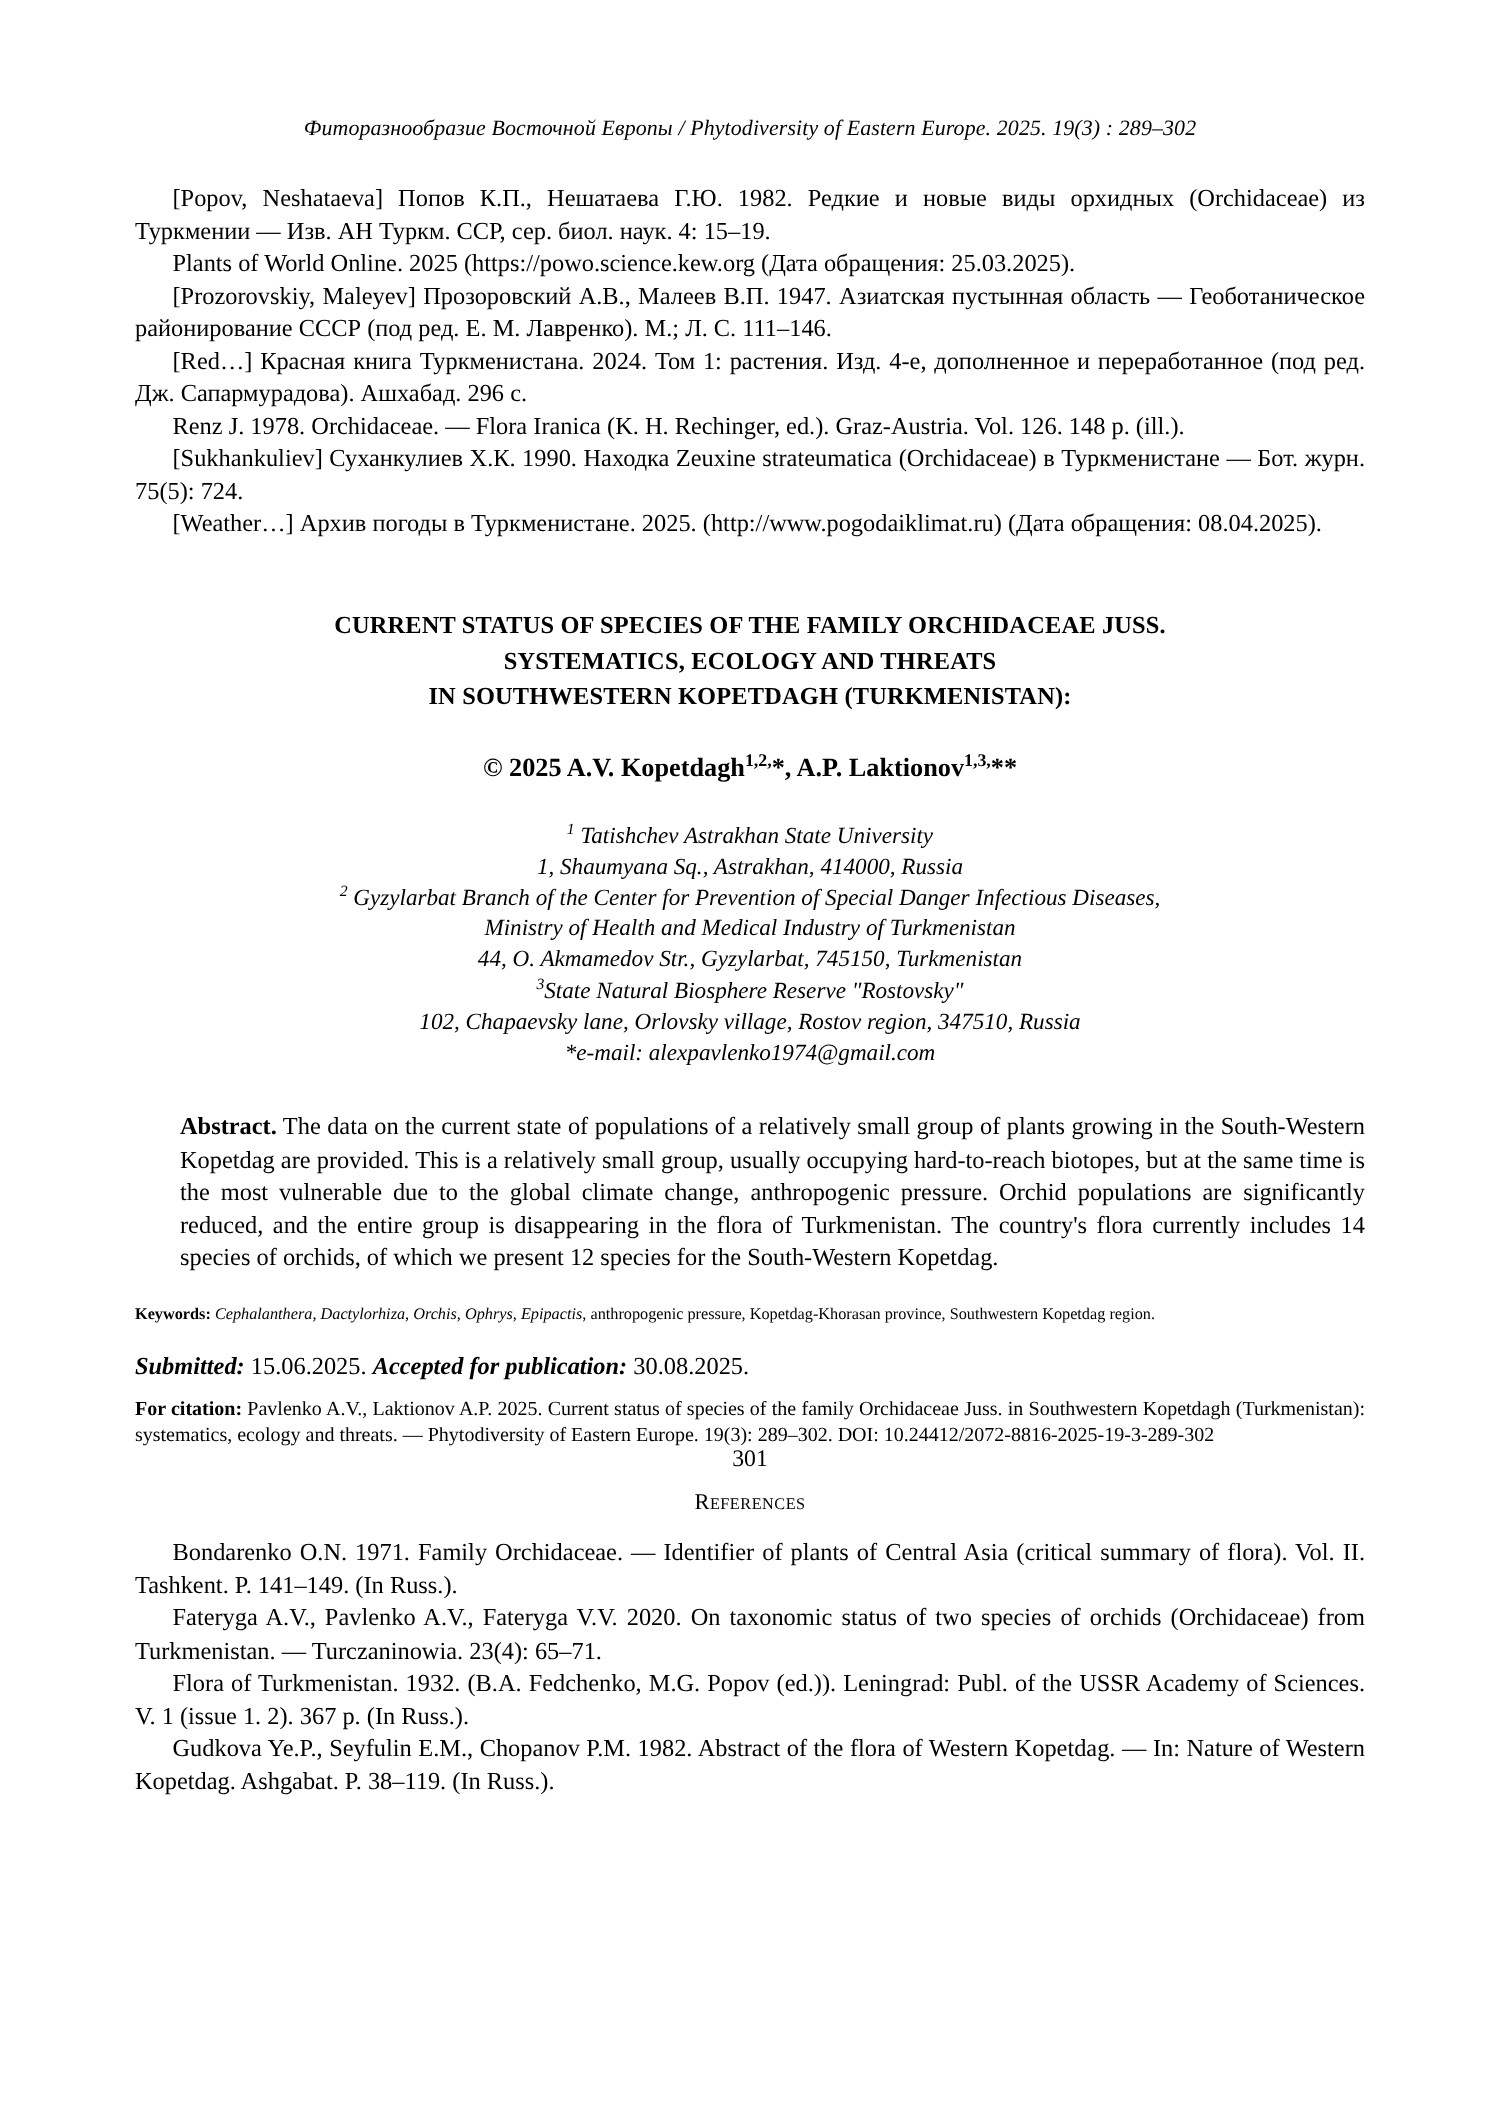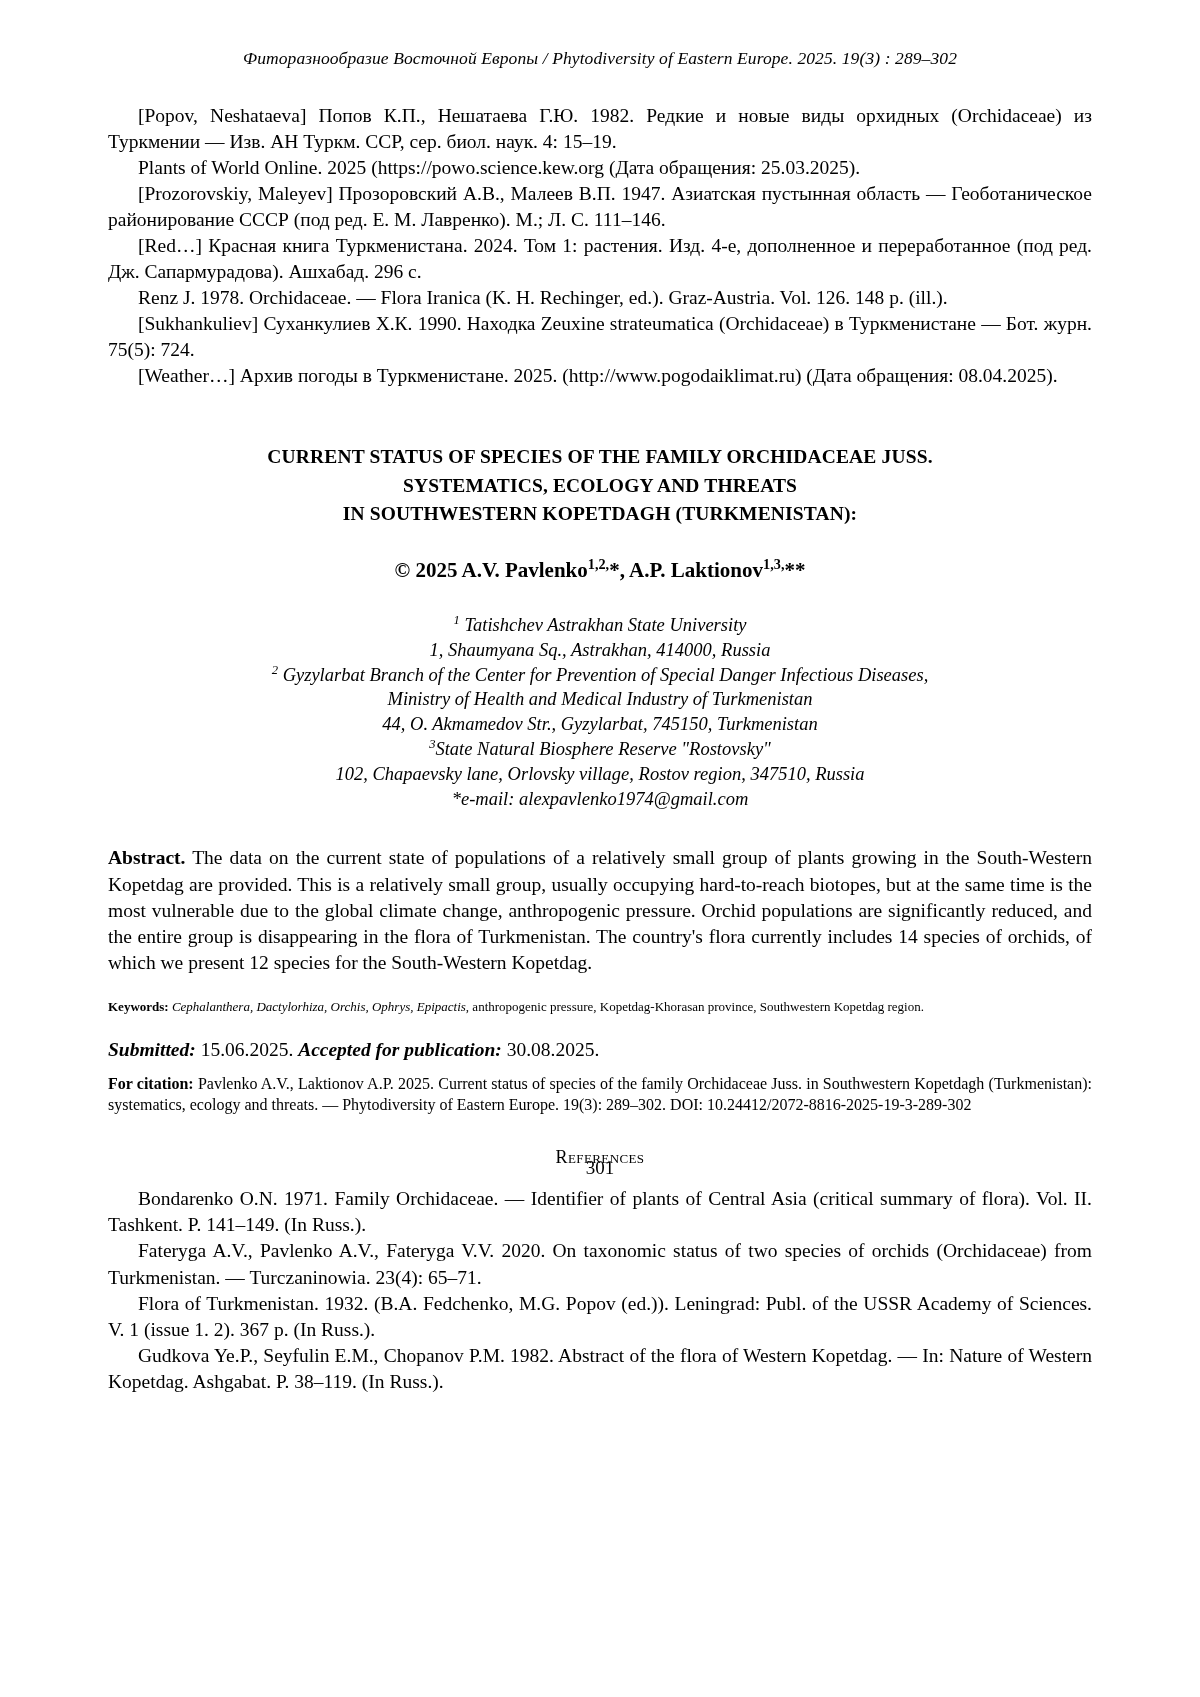--- a/index.html
+++ b/index.html
@@ -11,21 +11,21 @@
     width: 1200px;
     height: 1697px;
     font-family: "Liberation Serif", serif;
     color: #000000;
     position: relative;
   }
   .page {
     width: 1200px;
     height: 1223px;
     box-sizing: border-box;
-    padding: 48px 108px 40px 108px;
+    padding: 92px 108px 40px 108px;
     position: relative;
   }
   .running-head {
     text-align: center;
     font-style: italic;
     font-size: 17.5px;
     letter-spacing: 0.1px;
     margin-bottom: 34px;
   }
   .ref-block {
@@ -64,20 +64,21 @@
   sup {
     font-size: 0.68em;
     vertical-align: super;
     line-height: 0;
   }
   .abstract {
     margin-top: 34px;
     font-size: 19.5px;
     line-height: 1.34;
     text-align: justify;
+    margin-left: 36px;
   }
   .abstract .lead { font-weight: bold; }
   .keywords {
     margin-top: 22px;
     font-size: 13px;
     line-height: 1.34;
     text-align: justify;
   }
   .keywords .lead { font-weight: bold; }
   .keywords .it { font-style: italic; }
@@ -137,21 +138,21 @@
     <p>[Weather…] Архив погоды в Туркменистане. 2025. (http://www.pogodaiklimat.ru) (Дата обращения: 08.04.2025).</p>
   </div>
 
   <div class="title-block">
     <div>CURRENT STATUS OF SPECIES OF THE FAMILY ORCHIDACEAE JUSS.</div>
     <div>SYSTEMATICS, ECOLOGY AND THREATS</div>
     <div>IN SOUTHWESTERN KOPETDAGH (TURKMENISTAN):</div>
   </div>
 
   <div class="authors">
-    <span>© 2025 </span><span>A.V. Pavlenko</span><sup>1,2,</sup><span>*</span><span>, </span><span>A.P. Laktionov</span><sup>1,3,</sup><span>**</span>
+    <span>© 2025 </span><span>A.V. Kopetdagh</span><sup>1,2,</sup><span>*</span><span>, </span><span>A.P. Laktionov</span><sup>1,3,</sup><span>**</span>
   </div>
 
   <div class="affil">
     <span class="line"><sup>1</sup><span> Tatishchev Astrakhan State University</span></span>
     <span class="line"><sup></sup><span>1, Shaumyana Sq., Astrakhan, 414000, Russia</span></span>
     <span class="line"><sup>2</sup><span> Gyzylarbat Branch of the Center for Prevention of Special Danger Infectious Diseases,</span></span>
     <span class="line"><sup></sup><span>Ministry of Health and Medical Industry of Turkmenistan</span></span>
     <span class="line"><sup></sup><span>44, O. Akmamedov Str., Gyzylarbat, 745150, Turkmenistan</span></span>
     <span class="line"><sup>3</sup><span>State Natural Biosphere Reserve "Rostovsky"</span></span>
     <span class="line"><sup></sup><span>102, Chapaevsky lane, Orlovsky village, Rostov region, 347510, Russia</span></span>

